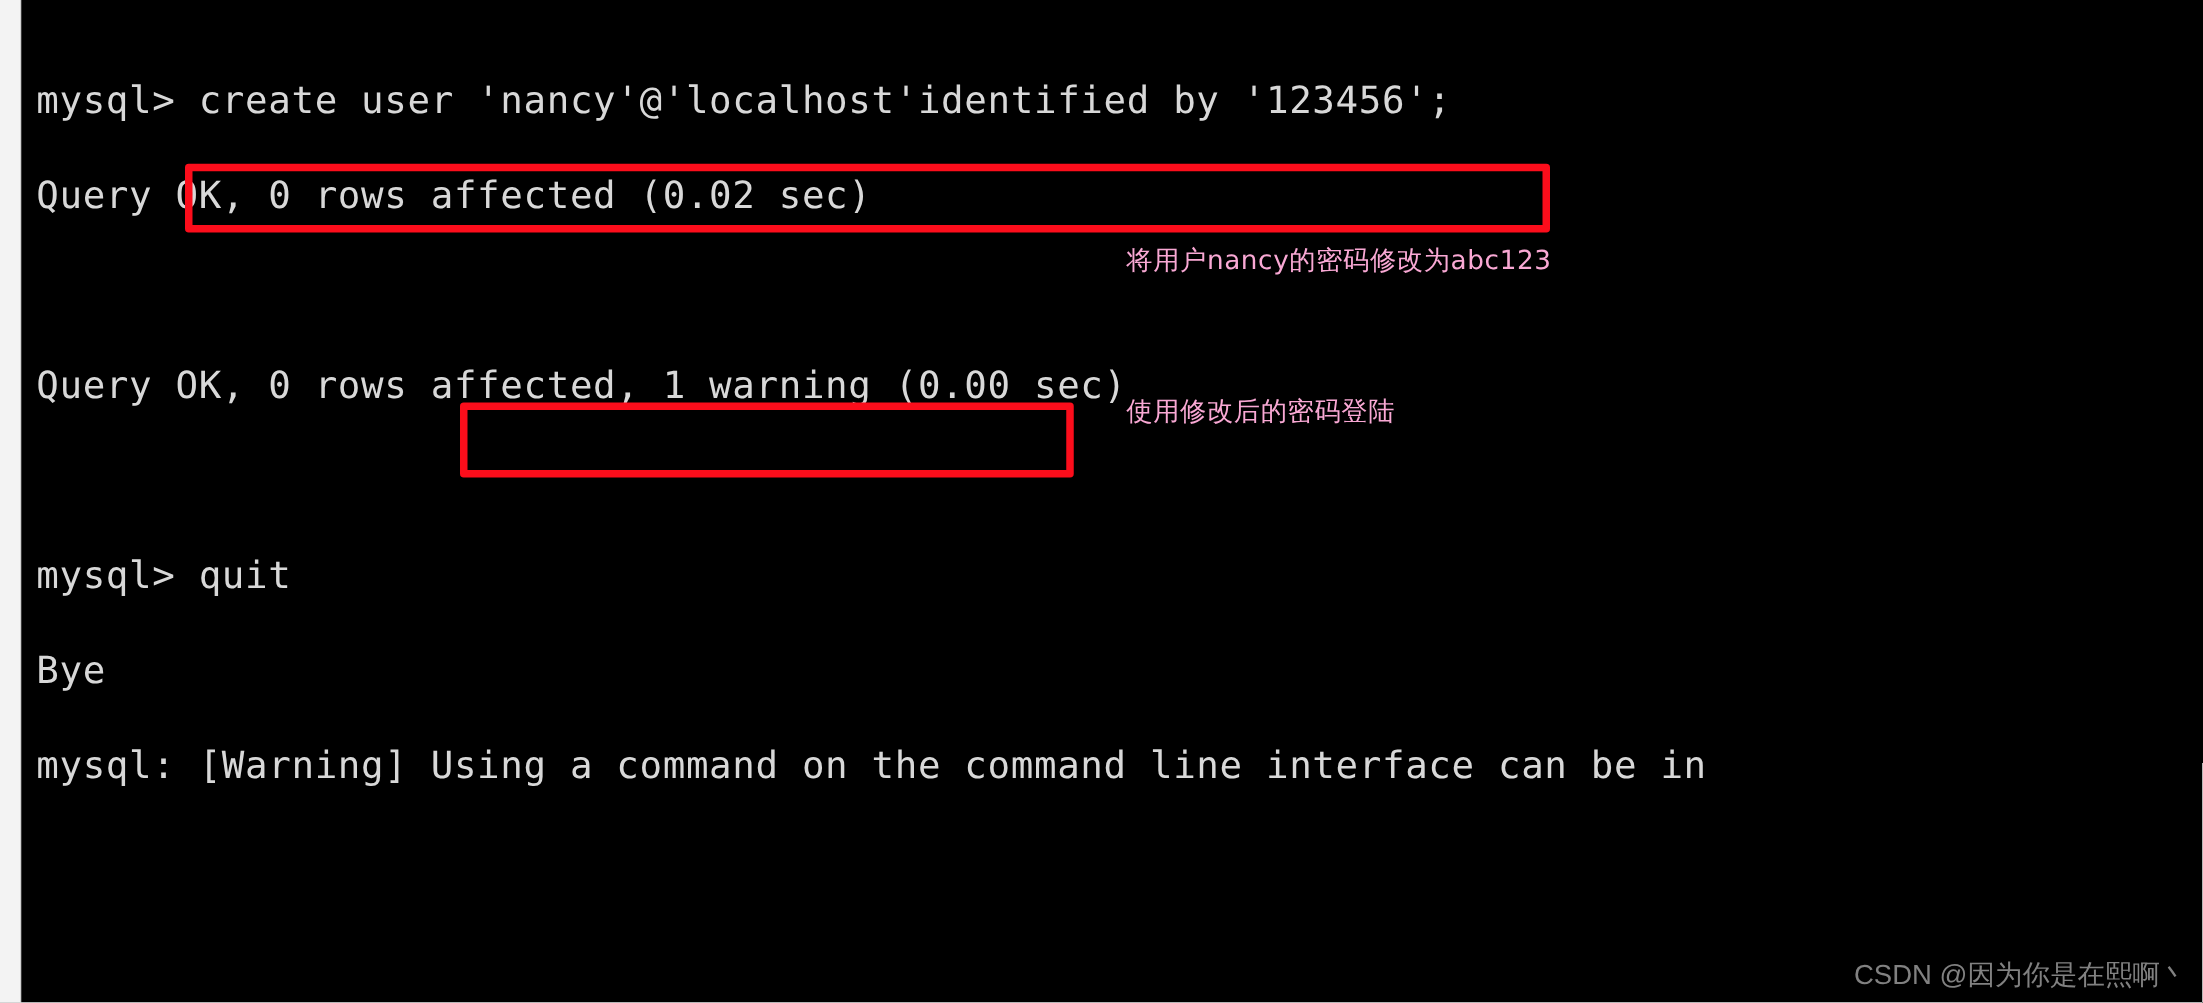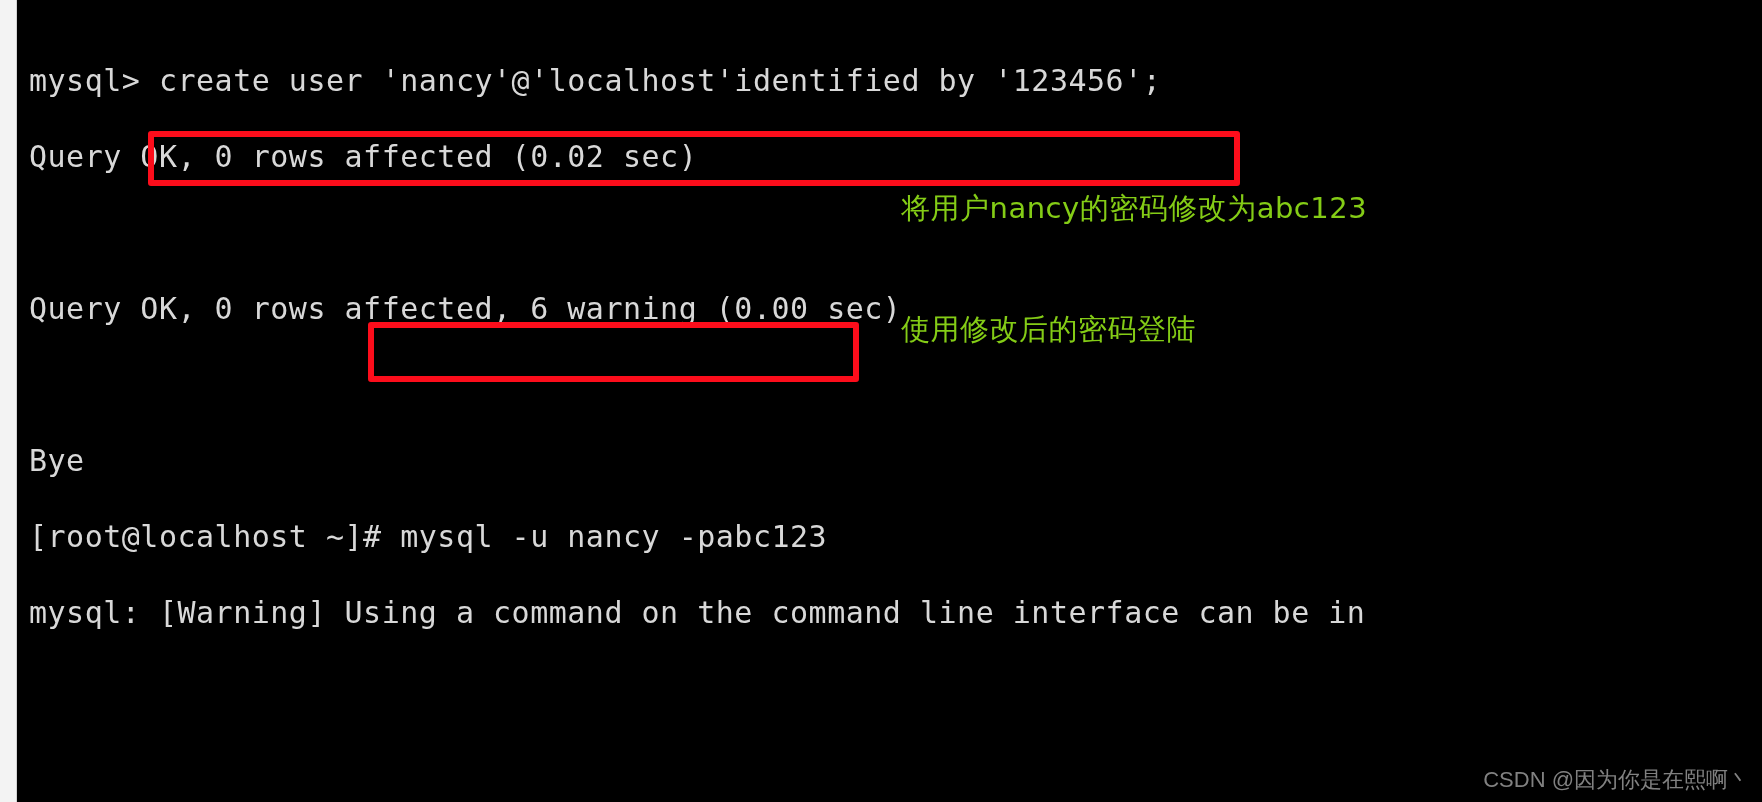--- a/index.html
+++ b/index.html
@@ -80,23 +80,23 @@
   #redbox-mysql-login {
     left: 351px;
     top: 322px;
     width: 491px;
     height: 60px;
   }
 
   
   .green-note {
     position: absolute;
-    color: #84cc16;
+    color: #f9a8d4;
     font-family: "DejaVu Sans", "Liberation Sans", sans-serif;
-    font-size: 29px;
+    font-size: 21px;
     line-height: 36px;
     letter-spacing: 0.5px;
     white-space: nowrap;
   }
   #note-change-password {
     left: 884px;
     top: 190px;
   }
   #note-login-with-new {
     left: 884px;
@@ -123,24 +123,24 @@
 <div id="screen">
 
   <div id="left-strip"></div>
 
   <div id="terminal">
 
     <div id="term-lines">
       <div class="tline">mysql&gt; create user 'nancy'@'localhost'identified by '123456';</div>
       <div class="tline">Query OK, 0 rows affected (0.02 sec)</div>
       <div class="tline blank"></div>
-      <div class="tline">Query OK, 0 rows affected, 6 warning (0.00 sec)</div>
+      <div class="tline">Query OK, 0 rows affected, 1 warning (0.00 sec)</div>
       <div class="tline blank"></div>
+      <div class="tline">mysql&gt; quit</div>
       <div class="tline">Bye</div>
-      <div class="tline">[root@localhost ~]# mysql -u nancy -pabc123</div>
       <div class="tline">mysql: [Warning] Using a command on the command line interface can be in</div>
       
       
       
       
       
       
       
       
       

